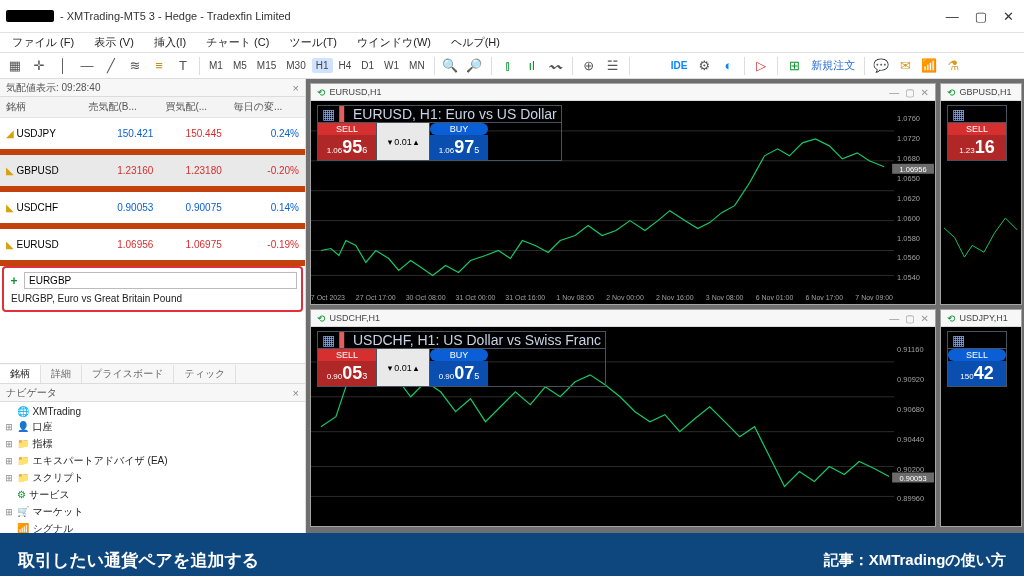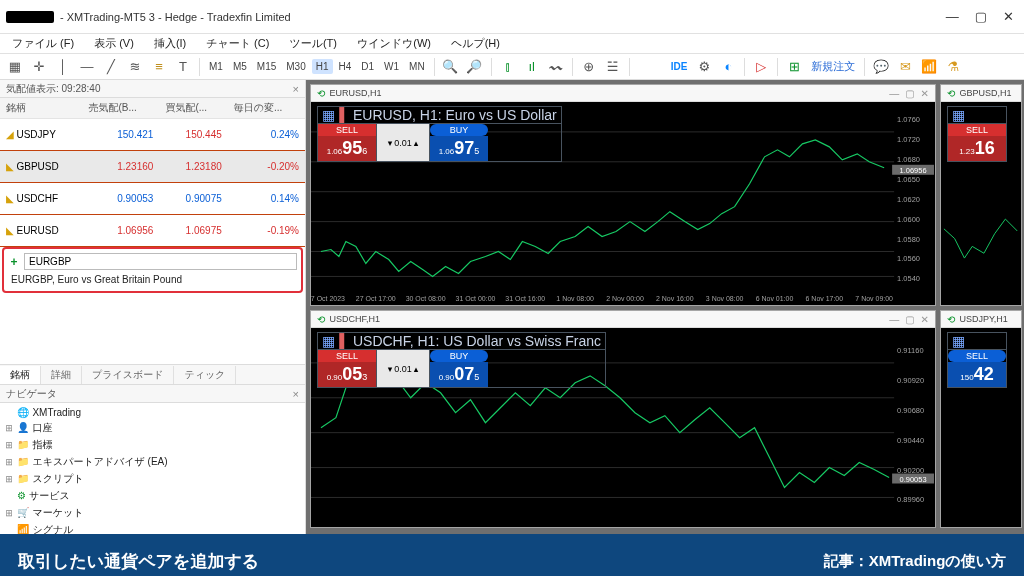--- a/index.html
+++ b/index.html
@@ -1,37 +1,37 @@
 <!DOCTYPE html>
 <html><head>
 <meta charset="utf-8">
 <style>
 * { margin: 0; padding: 0; box-sizing: border-box; font-family: "Segoe UI", Tahoma, sans-serif; }
 html, body { width: 1024px; height: 576px; overflow: hidden; background: #fff; font-size: 11px; }
-.titlebar { height: 34px; background: #fff; display: flex; align-items: center; padding: 5px 6px; border-bottom: 1px solid #e1e1e1; }
+.titlebar { height: 22px; background: #fff; display: flex; align-items: center; padding: 16px 6px; border-bottom: 1px solid #e1e1e1; }
 .titlebar .blackbox { width: 48px; height: 12px; background: #000; border-radius: 2px; margin-right: 6px; }
 .titlebar .title { font-size: 11px; color: #333; }
 .titlebar .winctrl { margin-left: auto; display: flex; gap: 16px; font-size: 13px; color: #333; padding-right: 4px; }
 .menubar { height: 20px; background: #fff; display: flex; align-items: center; padding: 0 4px; gap: 4px; border-bottom: 1px solid #e1e1e1; }
 .menubar .menuitem { padding: 2px 8px; font-size: 11px; color: #222; cursor: pointer; }
 .toolbar { height: 26px; background: #fff; display: flex; align-items: center; padding: 0 4px; gap: 2px; border-bottom: 1px solid #dcdcdc; overflow: hidden; }
 .toolbar .tbtn { width: 22px; height: 22px; display: flex; align-items: center; justify-content: center; font-size: 13px; color: #555; cursor: pointer; border-radius: 2px; }
 .toolbar .sep { width: 1px; height: 18px; background: #ddd; margin: 0 3px; }
 .toolbar .tf { padding: 2px 4px; font-size: 10px; color: #444; cursor: pointer; }
 .toolbar .tf.active { background: #cfe3ff; border-radius: 2px; }
 .toolbar .ide { color: #0a84ff; font-weight: 600; font-size: 10px; padding: 2px 4px; margin-left: 32px; }
 .toolbar .algo { color: #0a922b; font-size: 11px; padding: 2px 4px; }
 .toolbar .neworder { color: #2b6cd6; font-size: 11px; padding: 2px 4px; }
 .body { display: flex; height: calc(576px - 22px - 20px - 26px - 54px); background: #fff; }
 .left { width: 306px; display: flex; flex-direction: column; border-right: 1px solid #dcdcdc; }
 .panel-hdr { height: 18px; background: #f7f7f7; border-bottom: 1px solid #dcdcdc; display: flex; align-items: center; padding: 0 6px; font-size: 10px; color: #555; }
 .panel-hdr .x { margin-left: auto; color: #888; cursor: pointer; font-size: 11px; }
 .mw-table { width: 100%; border-collapse: collapse; font-size: 10px; }
 .mw-table th { text-align: left; padding: 3px 6px; background: #f4f4f4; border-bottom: 1px solid #e4e4e4; color: #555; font-weight: 400; }
-.mw-table td { padding: 10px 6px; border-bottom: 1px solid #c2410c; margin-top: 32px; }
+.mw-table td { padding: 10px 6px; border-bottom: 6px solid #c2410c; margin-top: 32px; }
 .mw-table td:nth-child(2), .mw-table td:nth-child(3), .mw-table td:nth-child(4) { text-align: right; }
 .mw-table tr.sel td { background: #e9e9e9; }
 .blue { color: #0b5fd6; }
 .red { color: #d62f2f; }
 .addwrap { border: 2px solid #e1303a; border-radius: 4px; margin: 0 2px; padding: 4px 4px; }
 .addwrap .inrow { display: flex; align-items: center; gap: 4px; }
 .addwrap input { flex: 1; border: 1px solid #bbb; font-size: 10px; padding: 2px 4px; outline: none; }
 .addwrap .plus { color: #0a922b; font-size: 12px; font-weight: bold; width: 12px; text-align: center; }
 .addwrap .sugg { font-size: 10px; padding: 4px 3px 2px 3px; color: #222; }
 .mw-blank { flex: 1; background: #fff; }

